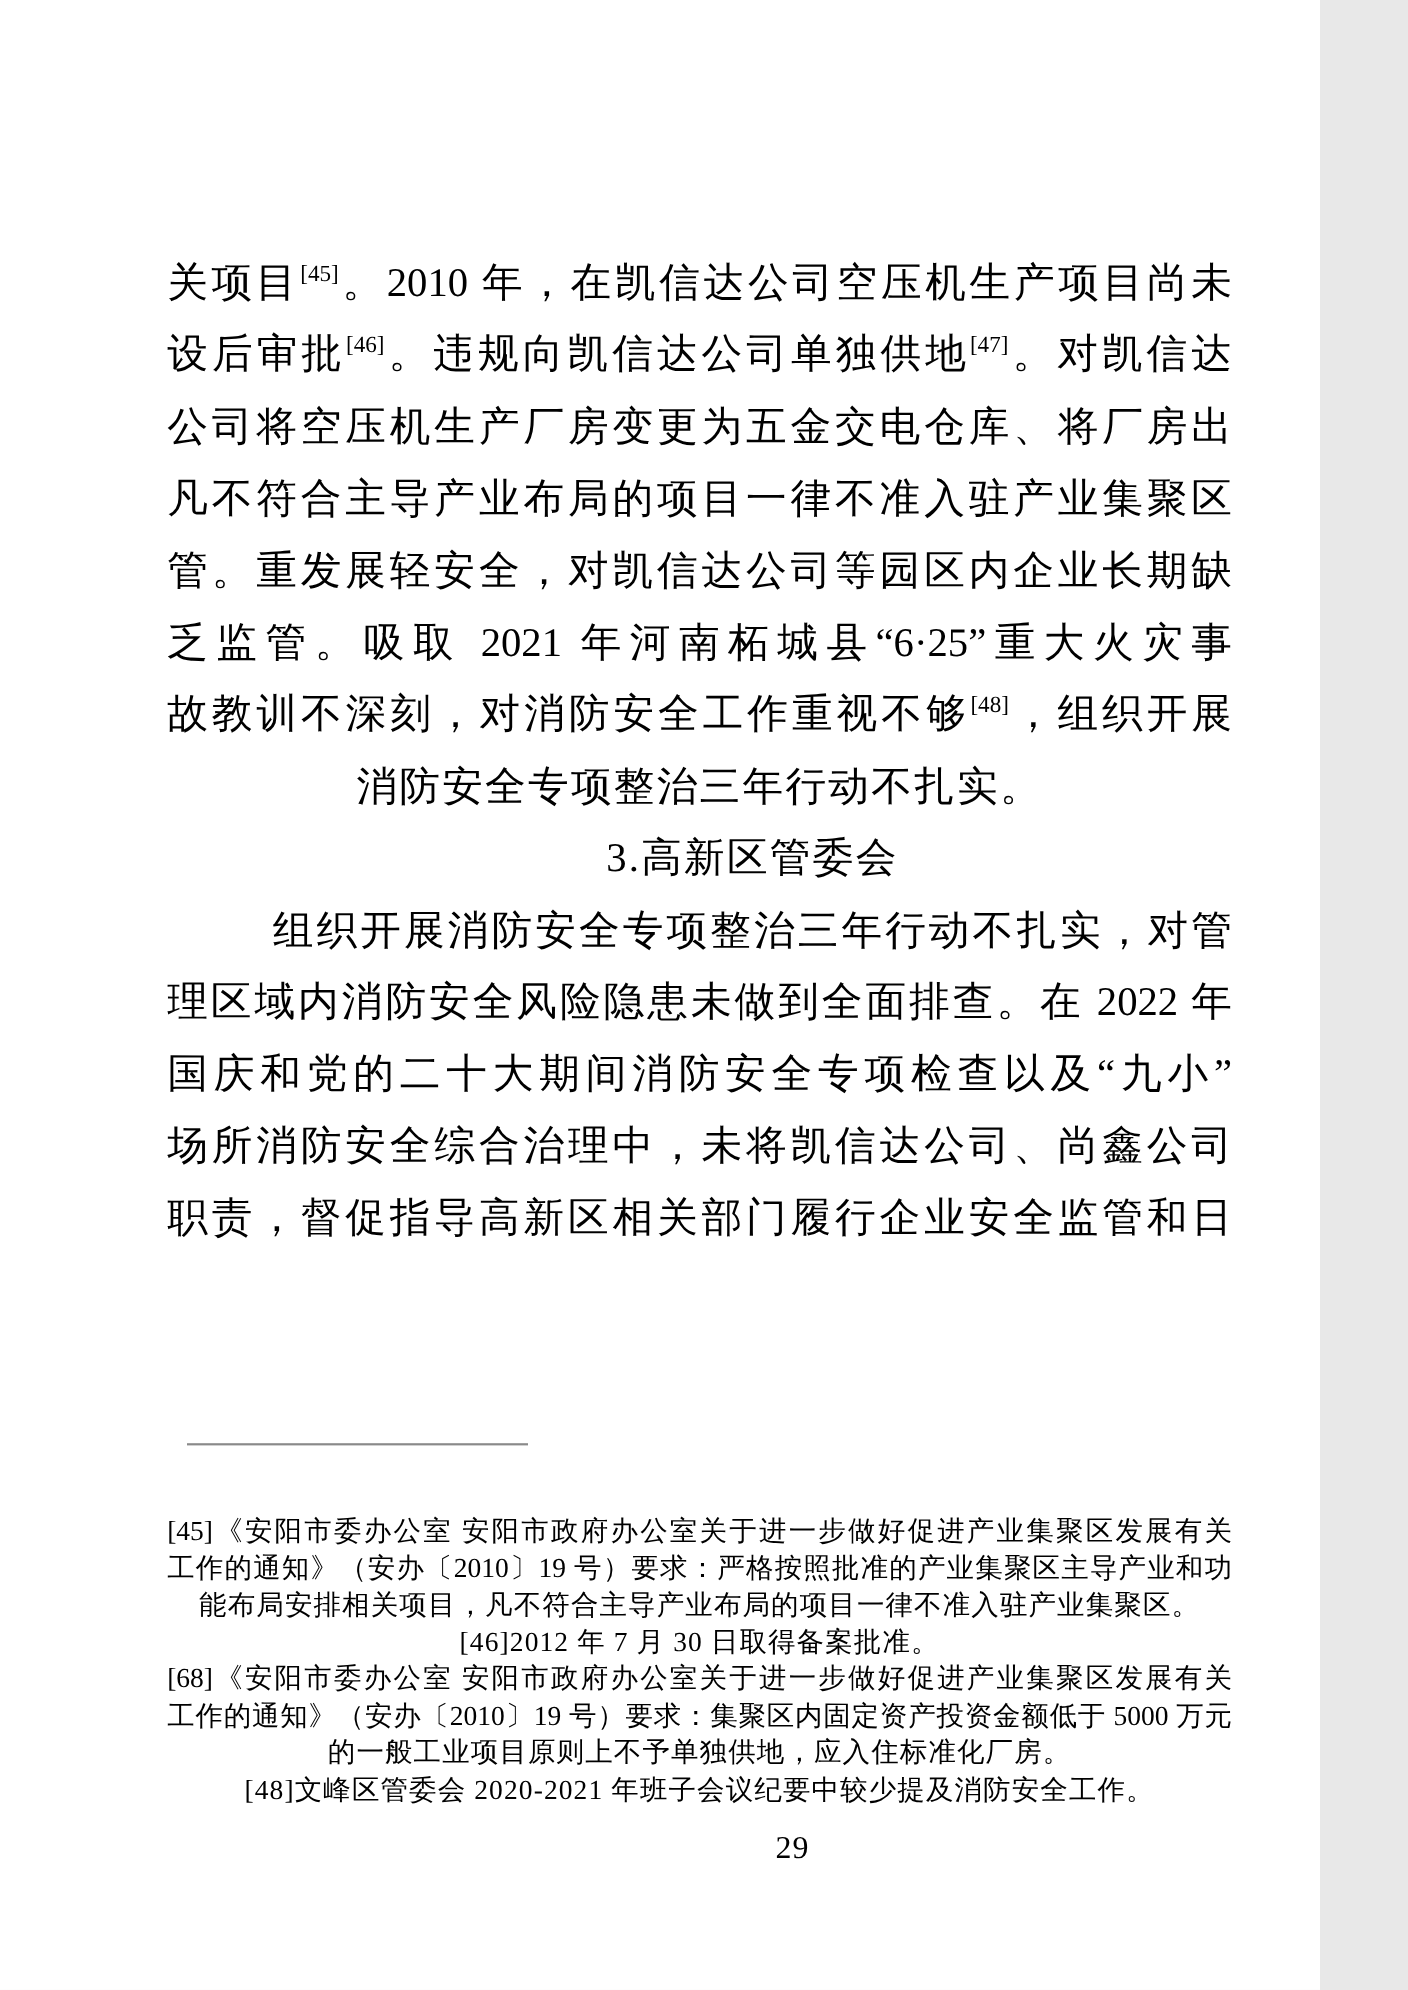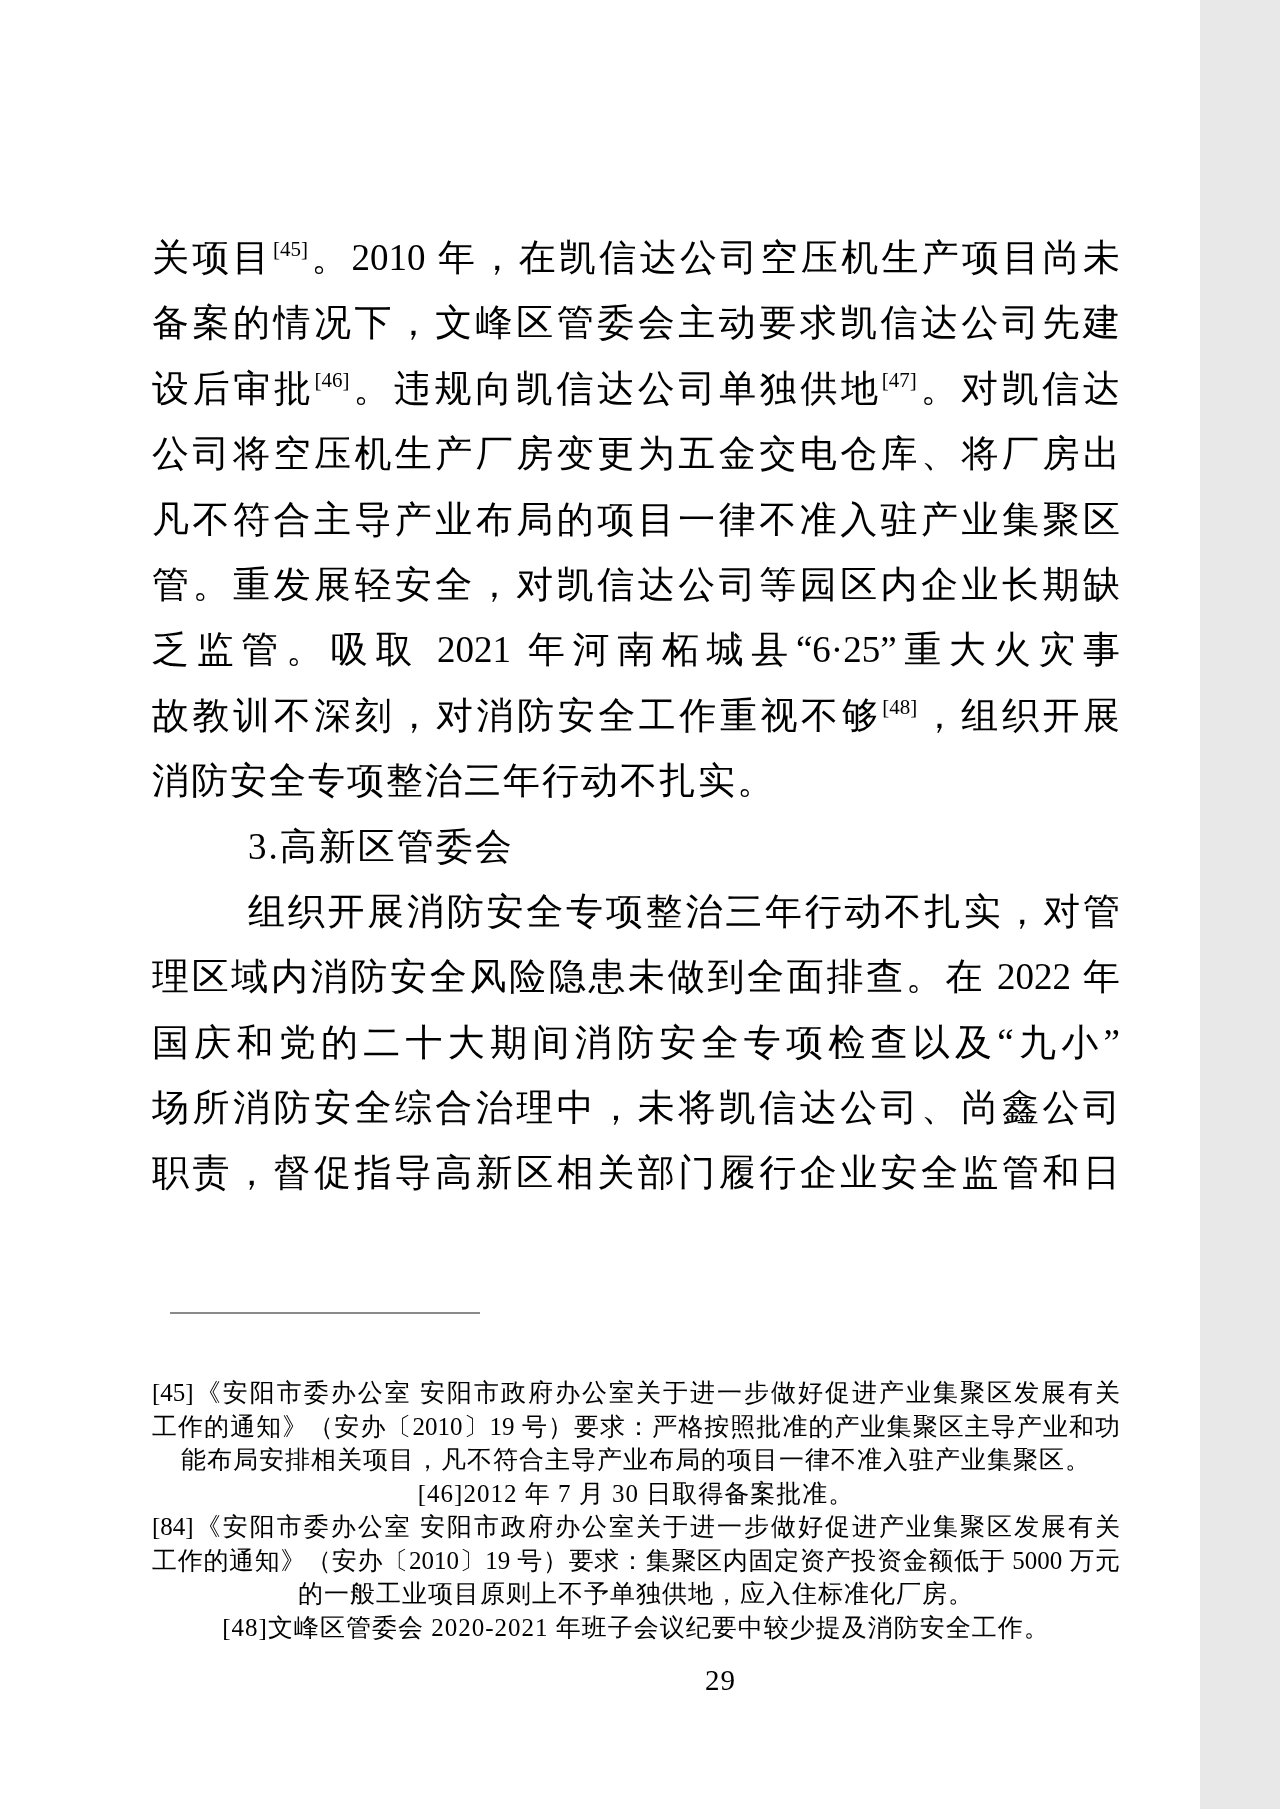--- a/index.html
+++ b/index.html
@@ -17,20 +17,21 @@
     left: 152px;
     top: 225px;
     width: 968px;
     font-size: 37px;
   }
   .bl {
     height: 65.4px;
     line-height: 65.4px;
     letter-spacing: 2px;
     overflow: hidden;
+    text-align: center;
   }
   .bl.j {
     letter-spacing: 0;
     text-align: justify;
     text-align-last: justify;
   }
   .bl.indent { text-indent: 96px; }
   sup.fnref {
     font-size: 21px;
     line-height: 0;
@@ -76,21 +77,20 @@
 </style>
 </head>
 <body>
 
 <div class="page">
 
   <main class="body-text">
 
     <div class="bl j"><span>关项目</span><sup class="fnref">[45]</sup><span>。2010 年，在凯信达公司空压机生产项目尚未</span></div>
 
-    <div class="bl j"><span>备案的情况下，文峰区管委会主动要求凯信达公司先建</span></div>
 
     <div class="bl j"><span>设后审批</span><sup class="fnref">[46]</sup><span>。违规向凯信达公司单独供地</span><sup class="fnref">[47]</sup><span>。对凯信达</span></div>
 
     <div class="bl j"><span>公司将空压机生产厂房变更为五金交电仓库、将厂房出</span></div>
 
     <div class="bl j"><span>凡不符合主导产业布局的项目一律不准入驻产业集聚区</span></div>
 
     <div class="bl j"><span>管。重发展轻安全，对凯信达公司等园区内企业长期缺</span></div>
 
     <div class="bl j"><span>乏监管。吸取 2021 年河南柘城县“6·25”重大火灾事</span></div>
@@ -114,21 +114,21 @@
 
   </main>
 
   <div class="fn-sep"></div>
 
   <section class="footnotes">
     <div class="fl j">[45]《安阳市委办公室 安阳市政府办公室关于进一步做好促进产业集聚区发展有关</div>
     <div class="fl j">工作的通知》（安办〔2010〕19 号）要求：严格按照批准的产业集聚区主导产业和功</div>
     <div class="fl">能布局安排相关项目，凡不符合主导产业布局的项目一律不准入驻产业集聚区。</div>
     <div class="fl">[46]2012 年 7 月 30 日取得备案批准。</div>
-    <div class="fl j">[84]《安阳市委办公室 安阳市政府办公室关于进一步做好促进产业集聚区发展有关</div>
+    <div class="fl j">[68]《安阳市委办公室 安阳市政府办公室关于进一步做好促进产业集聚区发展有关</div>
     <div class="fl j">工作的通知》（安办〔2010〕19 号）要求：集聚区内固定资产投资金额低于 5000 万元</div>
     <div class="fl">的一般工业项目原则上不予单独供地，应入住标准化厂房。</div>
     <div class="fl">[48]文峰区管委会 2020-2021 年班子会议纪要中较少提及消防安全工作。</div>
   </section>
 
   <div class="page-number">29</div>
 
 </div>
 
 </body></html>

